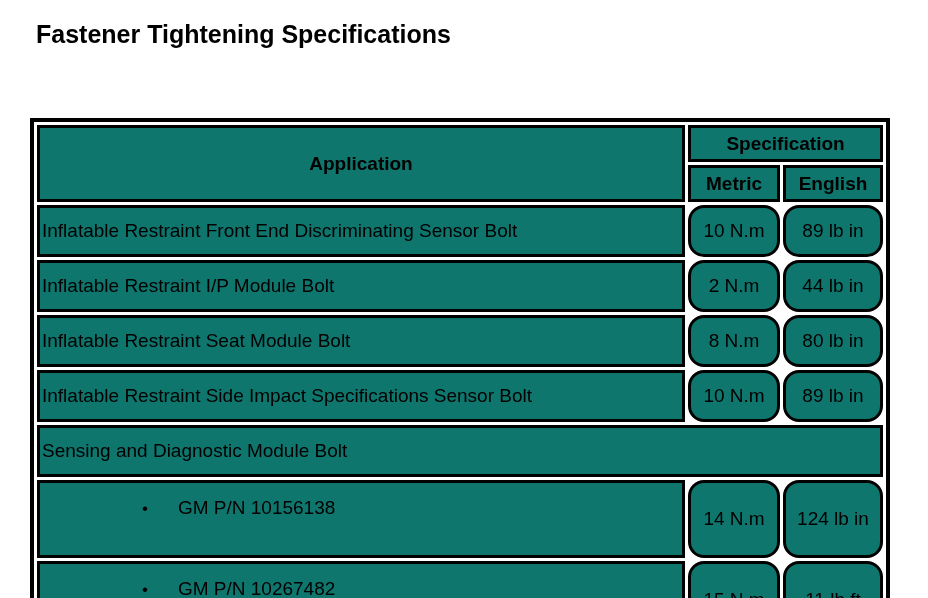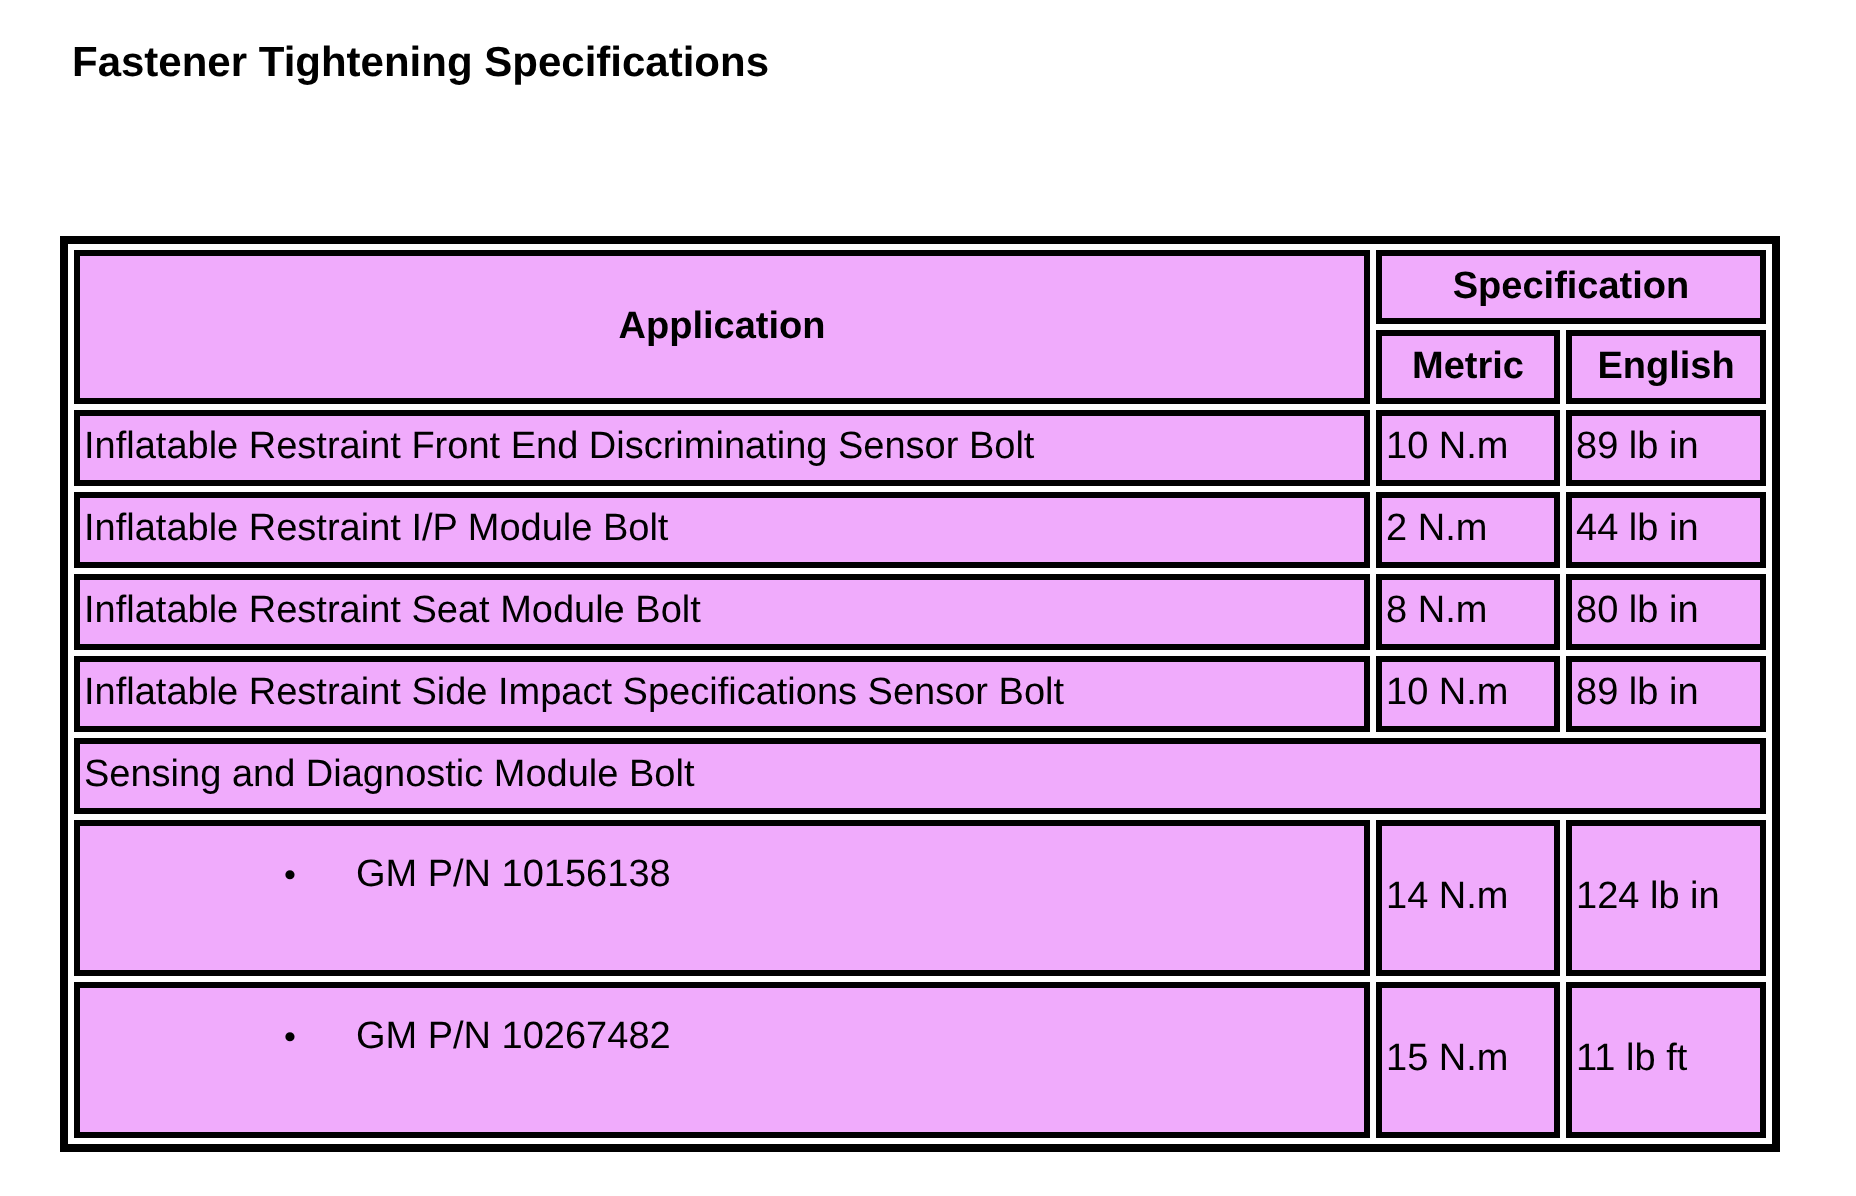--- a/index.html
+++ b/index.html
@@ -9,59 +9,61 @@
     width: 928px;
     height: 598px;
     font-family: "Liberation Sans", sans-serif;
     color: #000000;
     overflow: hidden;
   }
   .page-title {
     position: absolute;
     left: 36px;
     top: 20px;
-    font-size: 21px;
+    font-size: 25px;
     font-weight: bold;
     white-space: nowrap;
   }
   table.spec-table {
     position: absolute;
     left: 30px;
     top: 118px;
     width: 860px;
     table-layout: fixed;
     border-collapse: separate;
     border-spacing: 3px;
     border: 4px solid #000000;
     background: #ffffff;
   }
   table.spec-table td {
     box-sizing: border-box;
     border: 3px solid #000000;
     font-size: 19px;
     padding: 0 2px;
-    background: #f0abfc;
+    background: #0f766e;
     overflow: hidden;
   }
   td.hdr {
     font-weight: bold;
     text-align: center;
     vertical-align: middle;
   }
   td.app {
     text-align: left;
     vertical-align: middle;
     white-space: nowrap;
   }
   td.val {
+    text-align: center;
     vertical-align: middle;
     white-space: nowrap;
+    border-radius: 16px;
   }
   tr.hrow td { height: 37px; }
-  tr.std td  { height: 38px; }
+  tr.std td  { height: 52px; }
   tr.gm td   { height: 78px; }
   tr.gm td.app {
     vertical-align: top;
     padding-top: 14px;
     padding-left: 47px;
   }
   .bullet {
     display: inline-block;
     margin-left: 55px;
     margin-right: 30px;

